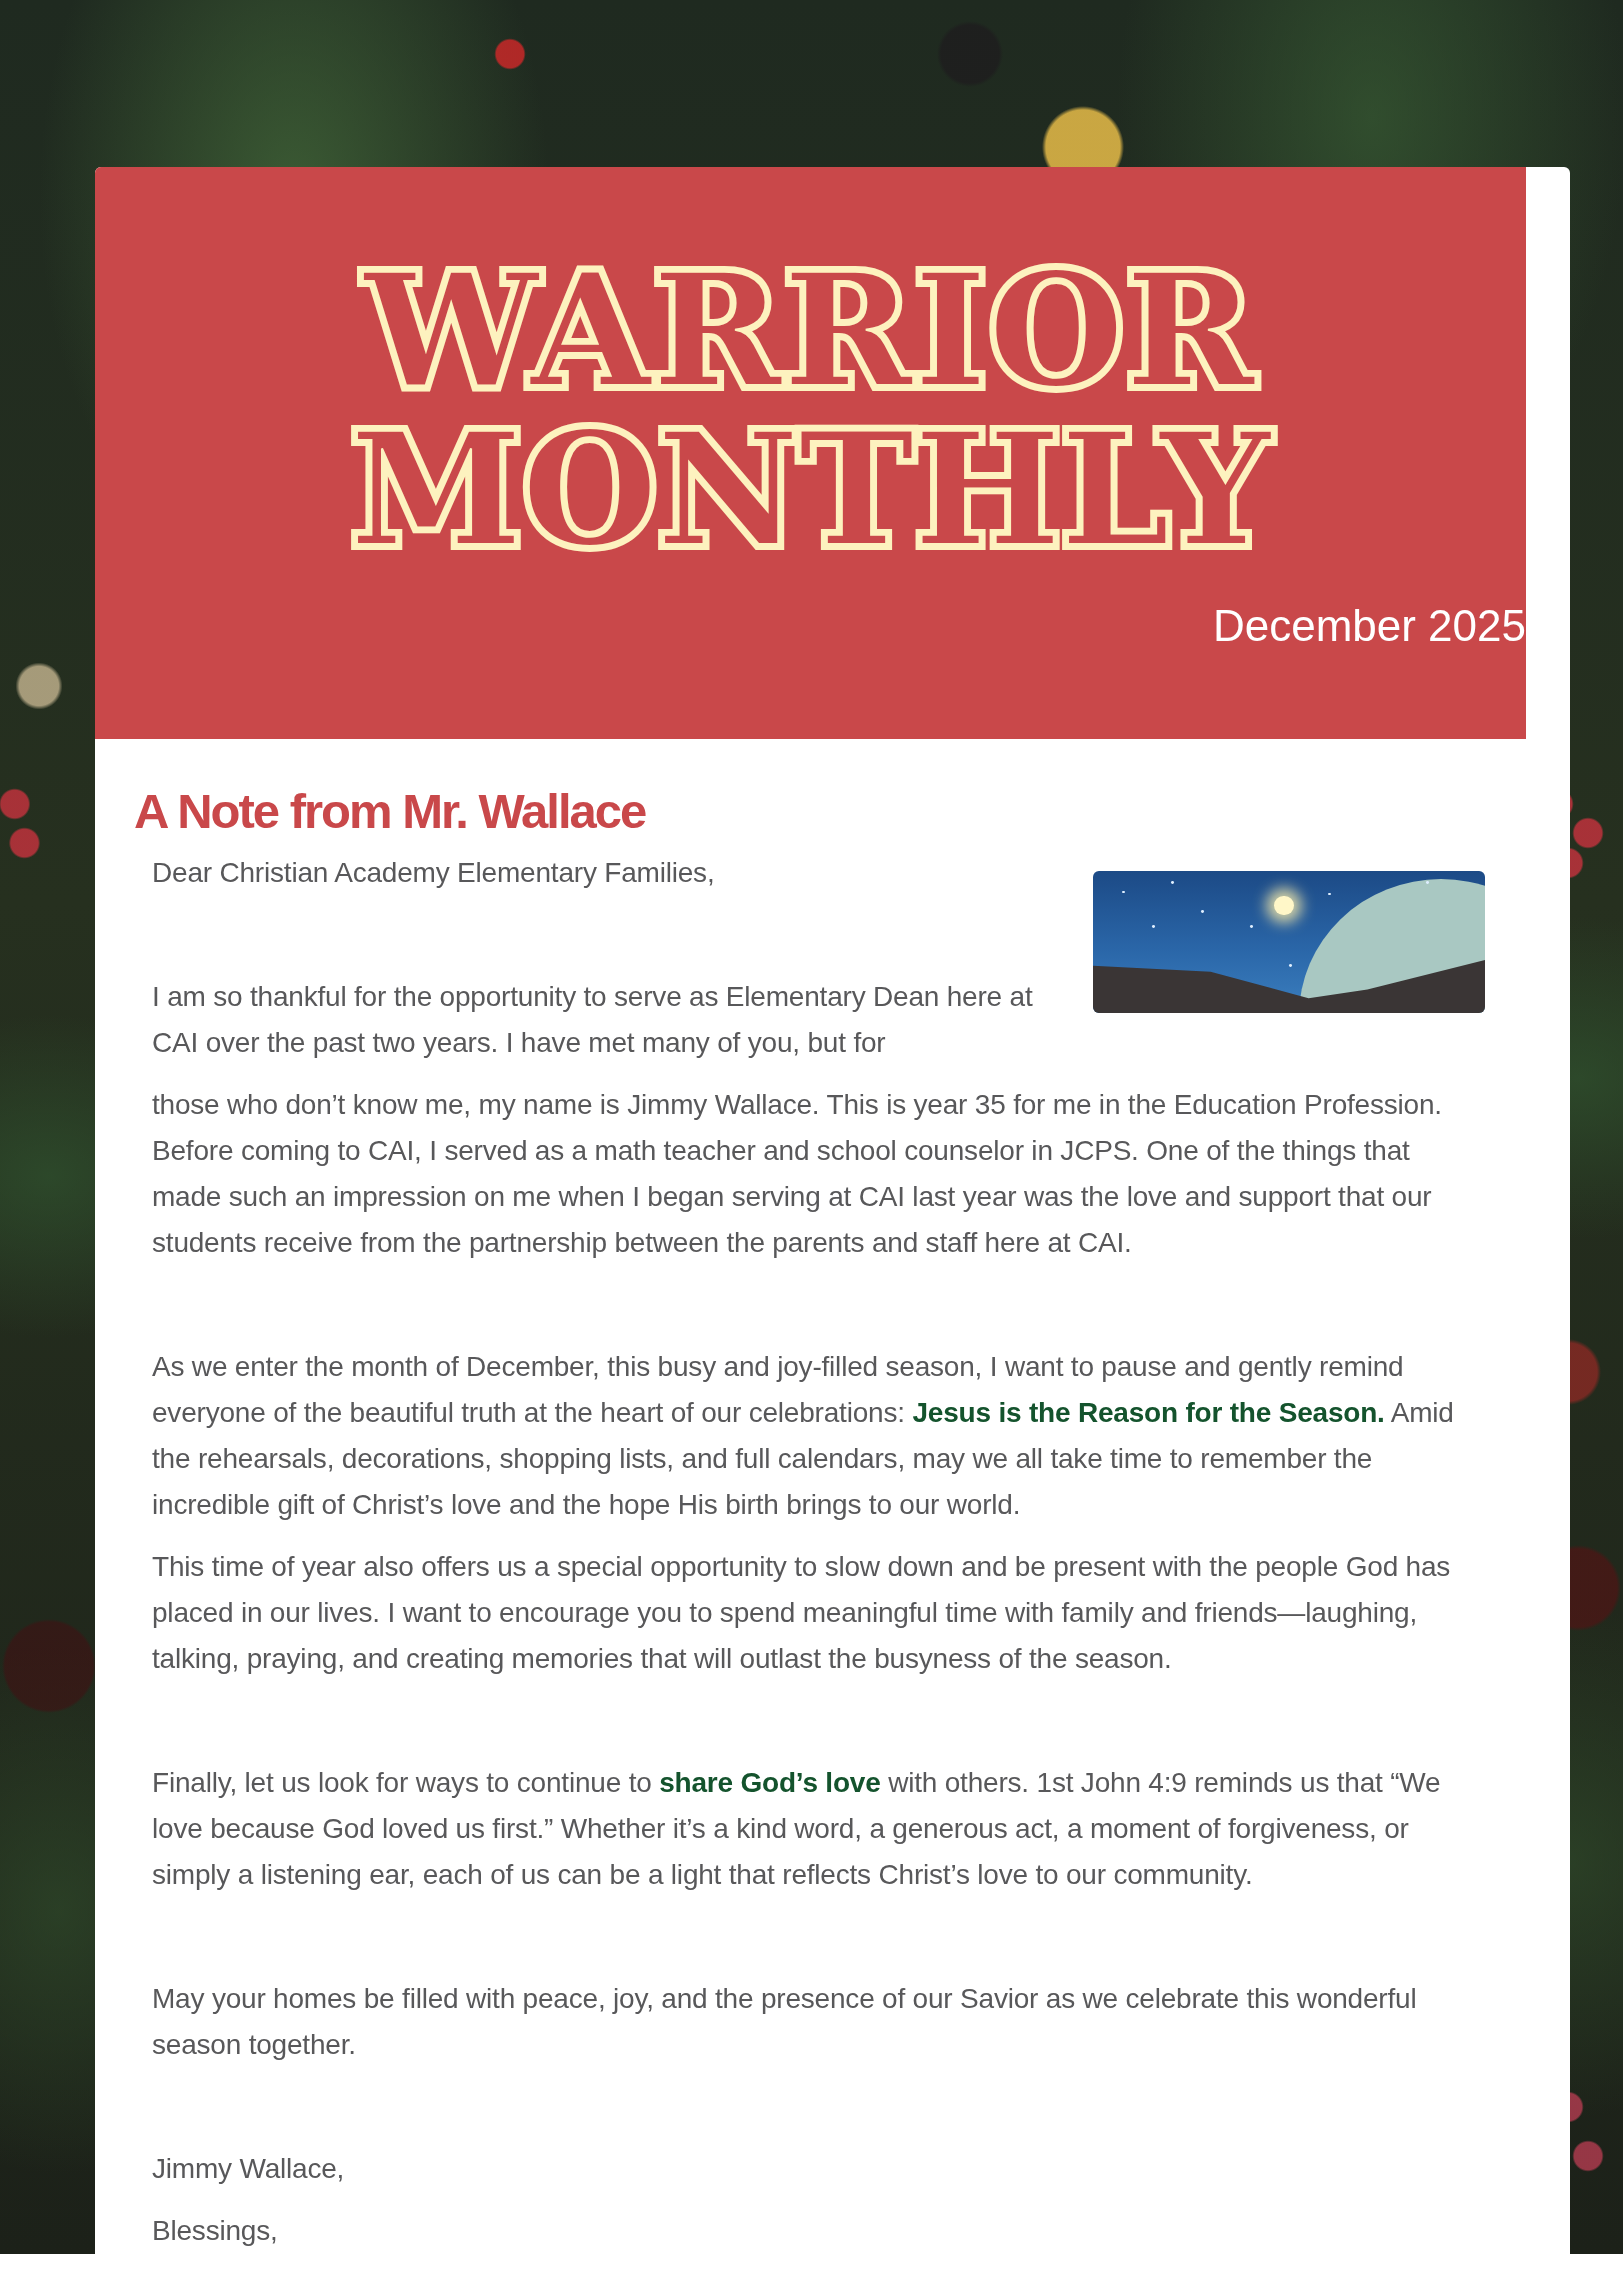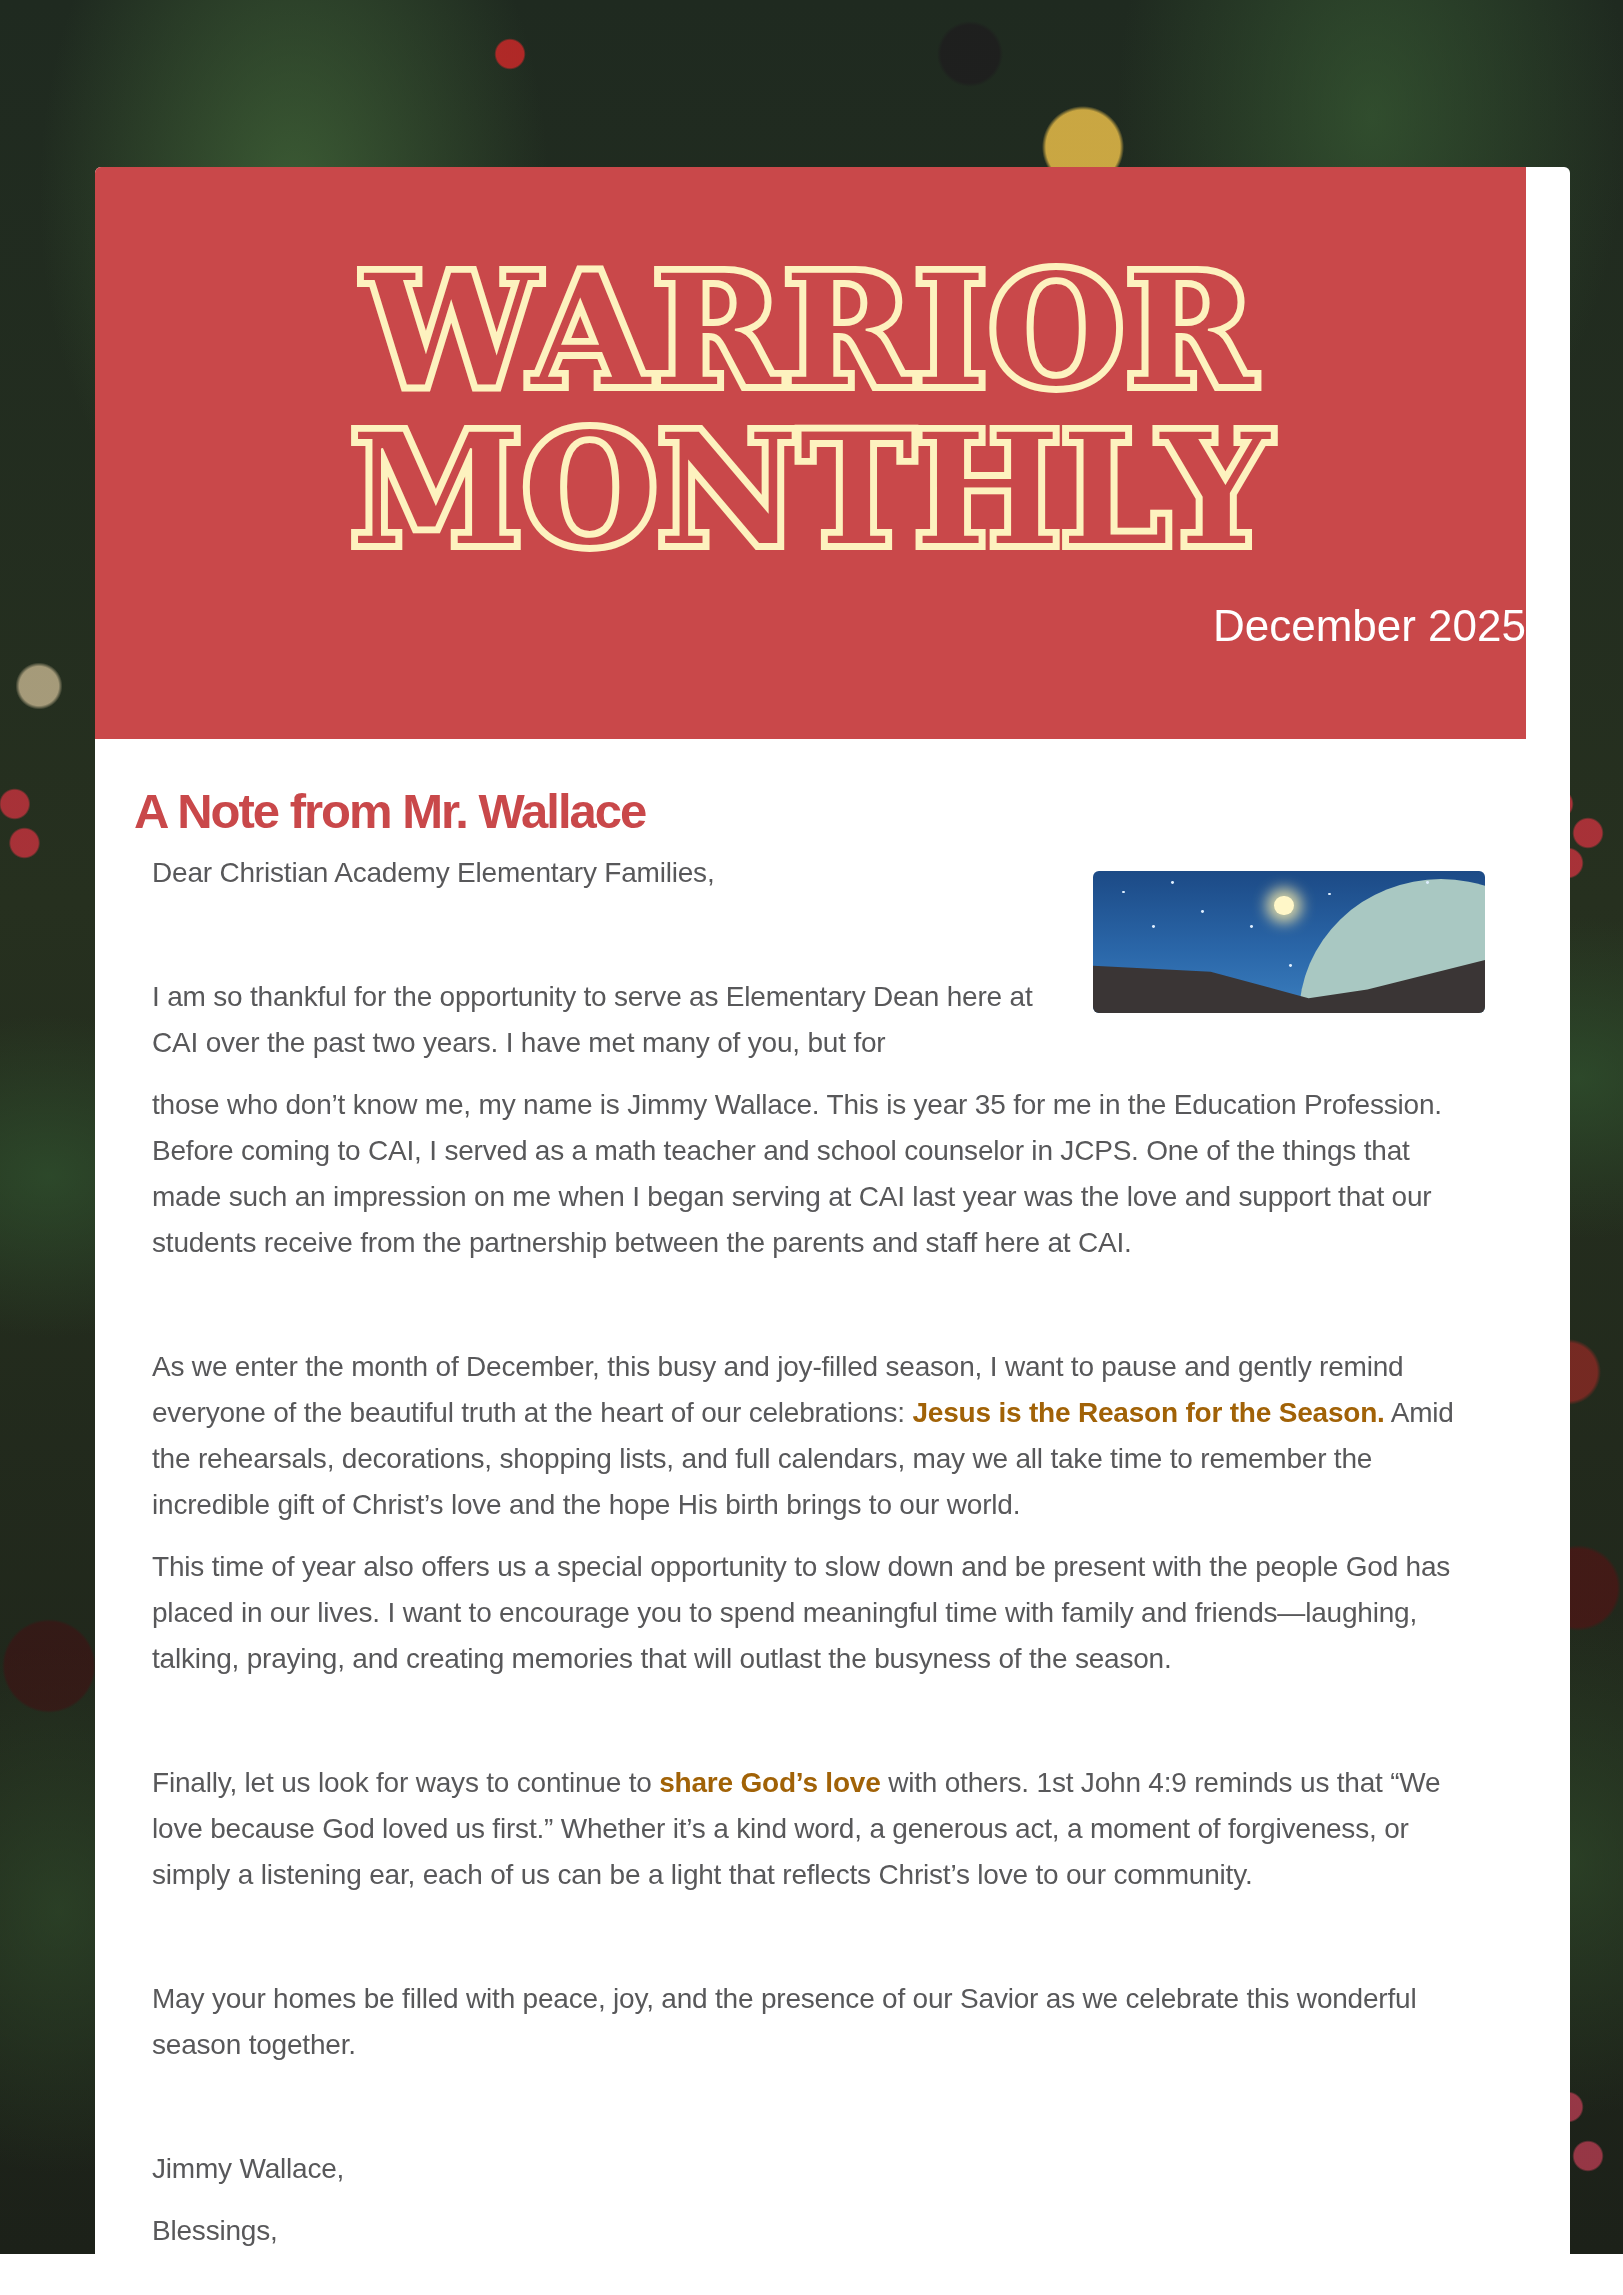--- a/index.html
+++ b/index.html
@@ -85,21 +85,21 @@
     position: absolute; left: 0; bottom: 0; width: 392px; height: 59px;
     background: #3a3535; clip-path: polygon(0 20%, 30% 30%, 55% 75%, 70% 60%, 100% 10%, 100% 100%, 0 100%);
   }
   .nativity .dot { position: absolute; width: 2.9px; height: 2.9px; background: #dfefff; border-radius: 50%; }
   .body-text {
     position: absolute; left: 41px; top: 667px; width: 1362px;
     color: #58585a; font-size: 28px; line-height: 46px; letter-spacing: -0.2px;
   }
   .body-text p { margin: 16px; }
   .body-text .gap { height: 46px; }
-  .body-text b { color: #a16207; }
+  .body-text b { color: #14532d; }
   .wrap-short { width: 902px; }
 </style>
 </head>
 <body>
 
 <div class="bg"></div>
 
 <div class="card">
   <div class="masthead">
     <div class="title-line l1">WARRIOR</div>

